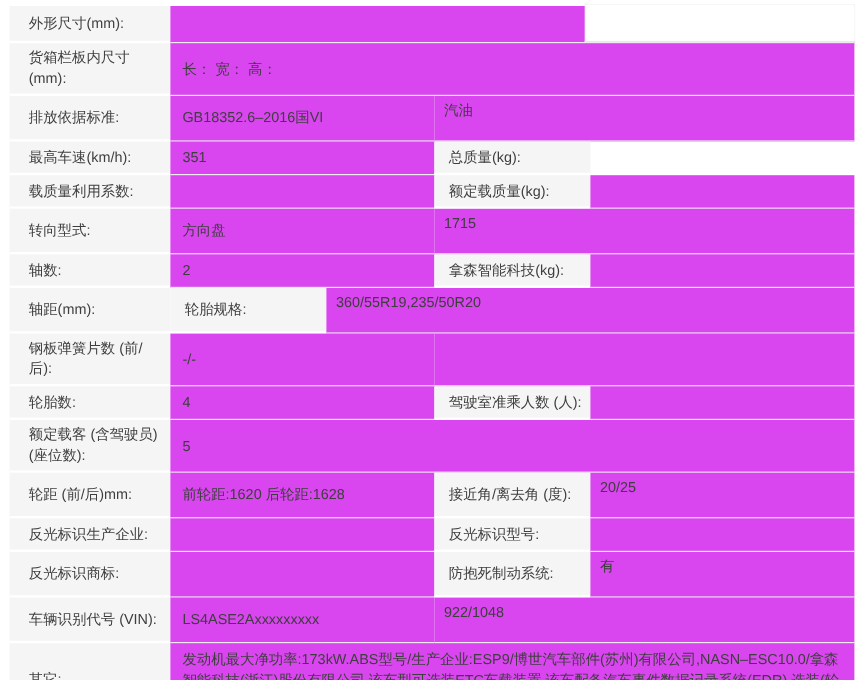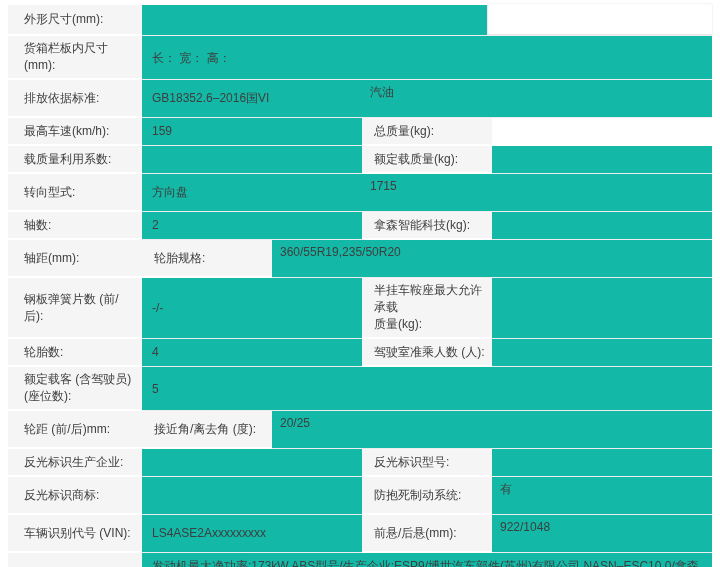--- a/index.html
+++ b/index.html
@@ -34,21 +34,21 @@
     line-height: 17px;
   }
   .label-cell {
     background: #f5f5f6;
     border-bottom: 2px solid #ffffff;
     white-space: pre-line;
   }
   .lab1 { width: 134px; padding: 4px 6px 4px 16px; }
   .lab2 { width: 130px; padding: 4px 6px 4px 12px; }
   .value-cell {
-    background: #14b8a6;
+    background: #d946ef;
     border-bottom: 1px solid #ededed;
   }
   .val1 { width: 220px; padding: 4px 8px 4px 10px; text-align: center; }
   .val2 { flex: 1; padding: 4px 8px 16px 8px; text-align: center; }
   .valfull { flex: 1; padding: 4px 10px 4px 10px; }
   .valfull .txt { line-height: 18px; }
 
   #overlay-box {
     position: absolute;
     left: 487px;
@@ -84,21 +84,21 @@
         <div class="cell value-cell val1">
           <span class="txt">GB18352.6–2016国VI</span>
         </div>
         <div class="cell value-cell val2">
           <span class="txt">汽油</span>
         </div>
       </div>
       <div class="row">
         <div class="cell label-cell lab1"><span class="txt">最高车速(km/h):</span></div>
         <div class="cell value-cell val1">
-          <span class="txt">159</span>
+          <span class="txt">351</span>
         </div>
         <div class="cell label-cell lab2"><span class="txt">总质量(kg):</span></div>
       </div>
       <div class="row">
         <div class="cell label-cell lab1"><span class="txt">载质量利用系数:</span></div>
         <div class="cell value-cell val1">
           <span class="txt"></span>
         </div>
         <div class="cell label-cell lab2"><span class="txt">额定载质量(kg):</span></div>
         <div class="cell value-cell val2">
@@ -129,22 +129,20 @@
         <div class="cell label-cell lab2"><span class="txt">轮胎规格:</span></div>
         <div class="cell value-cell val2">
           <span class="txt">360/55R19,235/50R20</span>
         </div>
       </div>
       <div class="row">
         <div class="cell label-cell lab1"><span class="txt">钢板弹簧片数 (前/后):</span></div>
         <div class="cell value-cell val1">
           <span class="txt">-/-</span>
         </div>
-        <div class="cell label-cell lab2"><span class="txt">半挂车鞍座最大允许承载
-质量(kg):</span></div>
         <div class="cell value-cell val2">
           <span class="txt"></span>
         </div>
       </div>
       <div class="row">
         <div class="cell label-cell lab1"><span class="txt">轮胎数:</span></div>
         <div class="cell value-cell val1">
           <span class="txt">4</span>
         </div>
         <div class="cell label-cell lab2"><span class="txt">驾驶室准乘人数 (人):</span></div>
@@ -154,20 +152,23 @@
       </div>
       <div class="row">
         <div class="cell label-cell lab1"><span class="txt">额定载客 (含驾驶员)
 (座位数):</span></div>
         <div class="cell value-cell valfull">
           <span class="txt">5</span>
         </div>
       </div>
       <div class="row">
         <div class="cell label-cell lab1"><span class="txt">轮距 (前/后)mm:</span></div>
+        <div class="cell value-cell val1">
+          <span class="txt">前轮距:1620 后轮距:1628</span>
+        </div>
         <div class="cell label-cell lab2"><span class="txt">接近角/离去角 (度):</span></div>
         <div class="cell value-cell val2">
           <span class="txt">20/25</span>
         </div>
       </div>
       <div class="row">
         <div class="cell label-cell lab1"><span class="txt">反光标识生产企业:</span></div>
         <div class="cell value-cell val1">
           <span class="txt"></span>
         </div>
@@ -184,21 +185,20 @@
         <div class="cell label-cell lab2"><span class="txt">防抱死制动系统:</span></div>
         <div class="cell value-cell val2">
           <span class="txt">有</span>
         </div>
       </div>
       <div class="row">
         <div class="cell label-cell lab1"><span class="txt">车辆识别代号 (VIN):</span></div>
         <div class="cell value-cell val1">
           <span class="txt">LS4ASE2Axxxxxxxxx</span>
         </div>
-        <div class="cell label-cell lab2"><span class="txt">前悬/后悬(mm):</span></div>
         <div class="cell value-cell val2">
           <span class="txt">922/1048</span>
         </div>
       </div>
       <div class="row">
         <div class="cell label-cell lab1"><span class="txt">其它:</span></div>
         <div class="cell value-cell valfull">
           <span class="txt">发动机最大净功率:173kW.ABS型号/生产企业:ESP9/博世汽车部件(苏州)有限公司,NASN–ESC10.0/拿森智能科技(浙江)股份有限公司.该车型可选装ETC车载装置.该车配备汽车事件数据记录系统(EDR).选装(轮辋,无行李架,亮条,隐私玻璃,车门装饰件,大包围装饰件,背门装饰件,后保险杠,前保险杠).</span>
         </div>
       </div>

